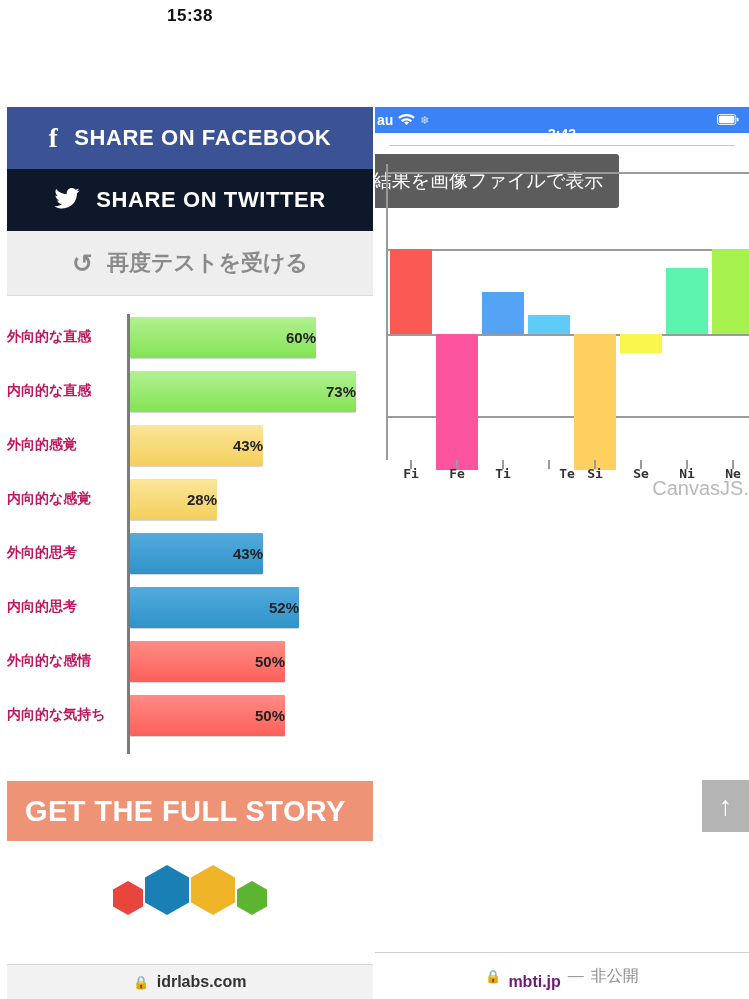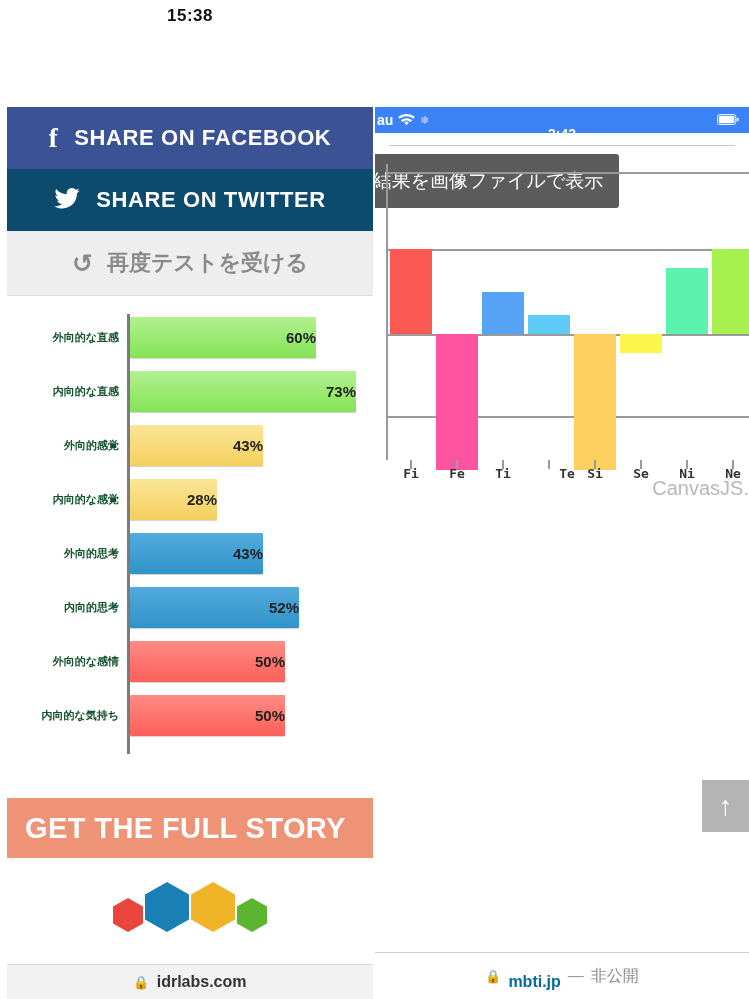--- a/index.html
+++ b/index.html
@@ -16,51 +16,51 @@
   
   .left-panel{
     position:absolute;left:7px;top:107px;width:366px;height:892px;
     background:#fff;overflow:hidden;
   }
   .share-btn{
     height:62px;display:flex;align-items:center;justify-content:center;
     gap:16px;color:#fff;font-weight:bold;font-size:22px;letter-spacing:.6px;
   }
   .fb{background:#3b5295;}
-  .tw{background:#0c4a6e;}
+  .tw{background:#0f172a;}
   .retake{
     height:64px;display:flex;align-items:center;justify-content:center;
     gap:14px;background:#eeeeee;color:#8a8a8a;font-weight:bold;font-size:22px;
     border-bottom:1px solid #dcdcdc;
   }
   .fb-glyph{font-family:"Liberation Serif",serif;font-weight:bold;font-size:27px;line-height:1;}
   .tw-glyph{font-size:23px;line-height:1;}
   .retake-glyph{font-size:25px;line-height:1;display:inline-block;transform:scaleX(-1);}
 
   
   .hbar-chart{position:relative;height:460px;padding-top:14px;background:#fff;}
   .axis-line{position:absolute;left:120px;top:18px;width:3px;height:440px;background:#7b7b7b;}
   .hrow{position:relative;height:54px;display:flex;align-items:center;}
   .hlabel{
-    position:absolute;left:0;width:112px;text-align:right;
-    font-size:11px;font-weight:bold;color:#14532d;letter-spacing:0px;
+    position:absolute;left:0;width:112px;
+    font-size:14px;font-weight:bold;color:#be185d;letter-spacing:0px;
   }
   .hbar{
     position:absolute;left:123px;height:41px;border-radius:1px;
     display:flex;align-items:center;justify-content:flex-end;
     font-size:15px;font-weight:bold;color:#222;
     box-shadow:0 1px 1px rgba(0,0,0,.18);
   }
   .c-green{background:linear-gradient(to bottom,#b2f191,#84e355);}
   .c-yellow{background:linear-gradient(to bottom,#fbe598,#f4cf5d);}
   .c-blue{background:linear-gradient(to bottom,#53aadc,#2f93c9);}
   .c-red{background:linear-gradient(to bottom,#ff8b85,#fc6059);}
 
   .full-story{
-    margin-top:28px;height:60px;background:#ee9376;color:#fff;
+    margin-top:11px;height:60px;background:#ee9376;color:#fff;
     display:flex;align-items:center;padding-left:18px;
     font-size:29px;font-weight:bold;letter-spacing:.4px;
   }
   .logo-wrap{height:64px;display:flex;align-items:flex-end;justify-content:center;gap:2px;padding-top:10px;}
   .hexagon{width:44px;height:50px;clip-path:polygon(50% 0%,100% 25%,100% 75%,50% 100%,0% 75%,0% 25%);}
   .hex-blue{background:#1a7fb5;}
   .hex-gold{background:#f0b429;}
   .hex-red{background:#e8453c;width:30px;height:34px;}
   .hex-green{background:#5cb531;width:30px;height:34px;}
   .left-footer{
@@ -113,21 +113,21 @@
   }
   .scroll-top{
     position:absolute;right:0px;top:673px;width:47px;height:52px;background:#b4b4b4;
     display:flex;align-items:center;justify-content:center;color:#fff;font-size:27px;
   }
   .right-footer{
     position:absolute;left:0;bottom:0;width:374px;height:46px;
     border-top:1px solid #cfcfcf;display:flex;align-items:center;justify-content:center;gap:7px;
     font-size:16px;
   }
-  .rf-host{color:#0369a1;font-weight:bold;margin-top:12px;}
+  .rf-host{color:#701a75;font-weight:bold;margin-top:12px;}
   .rf-dash{color:#9a9a9a;}
   .rf-priv{color:#8c8c8c;}
 </style>
 </head>
 <body>
 
 <div class="top-clock">15:38</div>
 
 <div class="left-panel">
 

